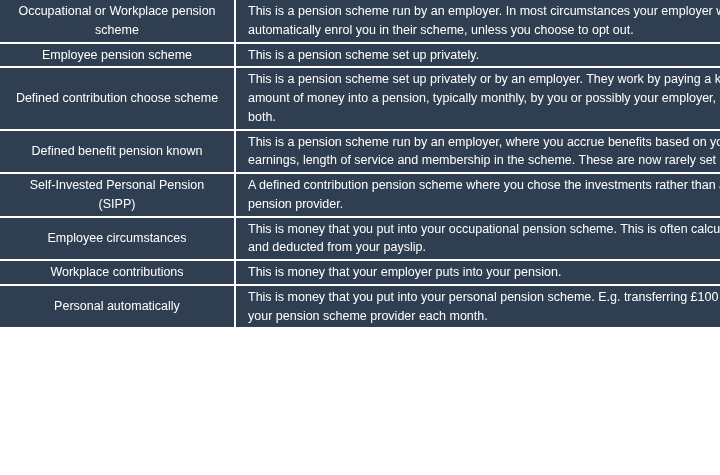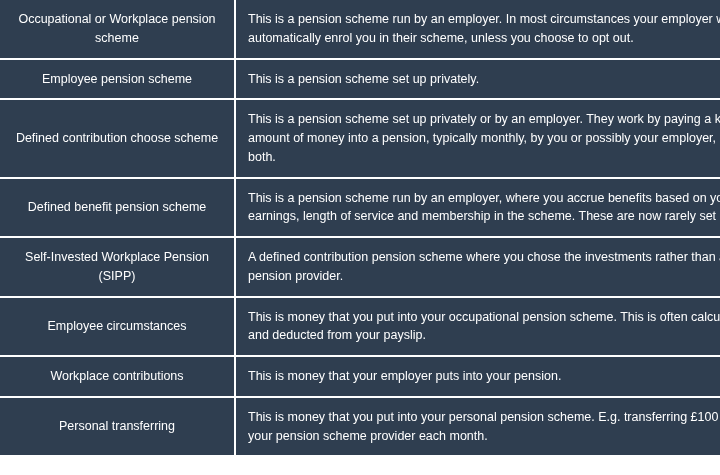--- a/index.html
+++ b/index.html
@@ -18,21 +18,21 @@
     border-collapse: collapse;
     background: #2f3e50;
     color: #ffffff;
     table-layout: fixed;
   }
   #glossary-table tr {
     border-bottom: 2px solid #ffffff;
   }
   #glossary-table td {
     vertical-align: middle;
-    padding: 10px 12px;
+    padding: 2px 12px;
     font-size: 12.5px;
     line-height: 1.5;
   }
   td.term-cell {
     width: 210px;
     text-align: center;
     border-right: 2px solid #ffffff;
     padding-left: 8px;
     padding-right: 8px;
   }
@@ -54,33 +54,33 @@
     </tr>
     <tr>
       <td class="term-cell">Employee pension scheme</td>
       <td class="def-cell">This is a pension scheme set up privately.</td>
     </tr>
     <tr>
       <td class="term-cell">Defined contribution choose scheme</td>
       <td class="def-cell">This is a pension scheme set up privately or by an employer.  They work by paying a known amount of money into a pension, typically monthly, by you or possibly your employer, or both.</td>
     </tr>
     <tr>
-      <td class="term-cell">Defined benefit pension scheme</td>
+      <td class="term-cell">Defined benefit pension known</td>
       <td class="def-cell">This is a pension scheme run by an employer, where you accrue benefits based on your earnings, length of service and membership in the scheme. These are now rarely set up.</td>
     </tr>
     <tr>
-      <td class="term-cell">Self-Invested Workplace Pension (SIPP)</td>
+      <td class="term-cell">Self-Invested Personal Pension (SIPP)</td>
       <td class="def-cell">A defined contribution pension scheme where you chose the investments rather than a pension provider.</td>
     </tr>
     <tr>
       <td class="term-cell">Employee circumstances</td>
       <td class="def-cell">This is money that you put into your occupational pension scheme. This is often calculated and deducted from your payslip.</td>
     </tr>
     <tr>
       <td class="term-cell">Workplace contributions</td>
       <td class="def-cell">This is money that your employer puts into your pension.</td>
     </tr>
     <tr>
-      <td class="term-cell">Personal transferring</td>
+      <td class="term-cell">Personal automatically</td>
       <td class="def-cell">This is money that you put into your personal pension scheme. E.g. transferring £100 to your pension scheme provider each month.</td>
     </tr>
   </tbody>
 </table>
 
 </body></html>

